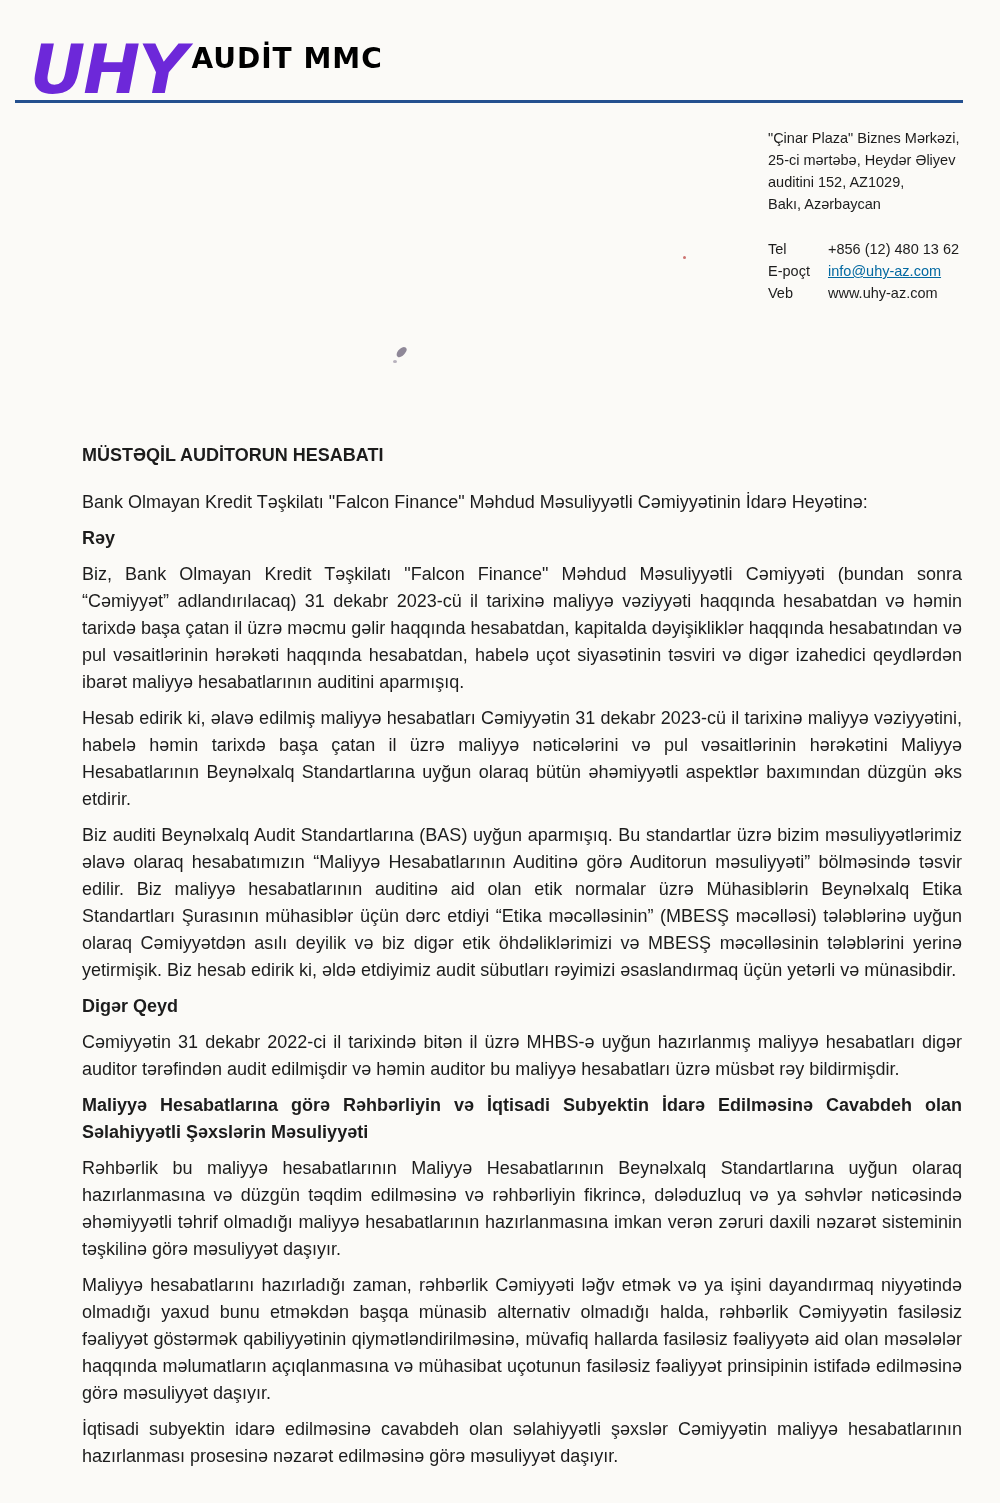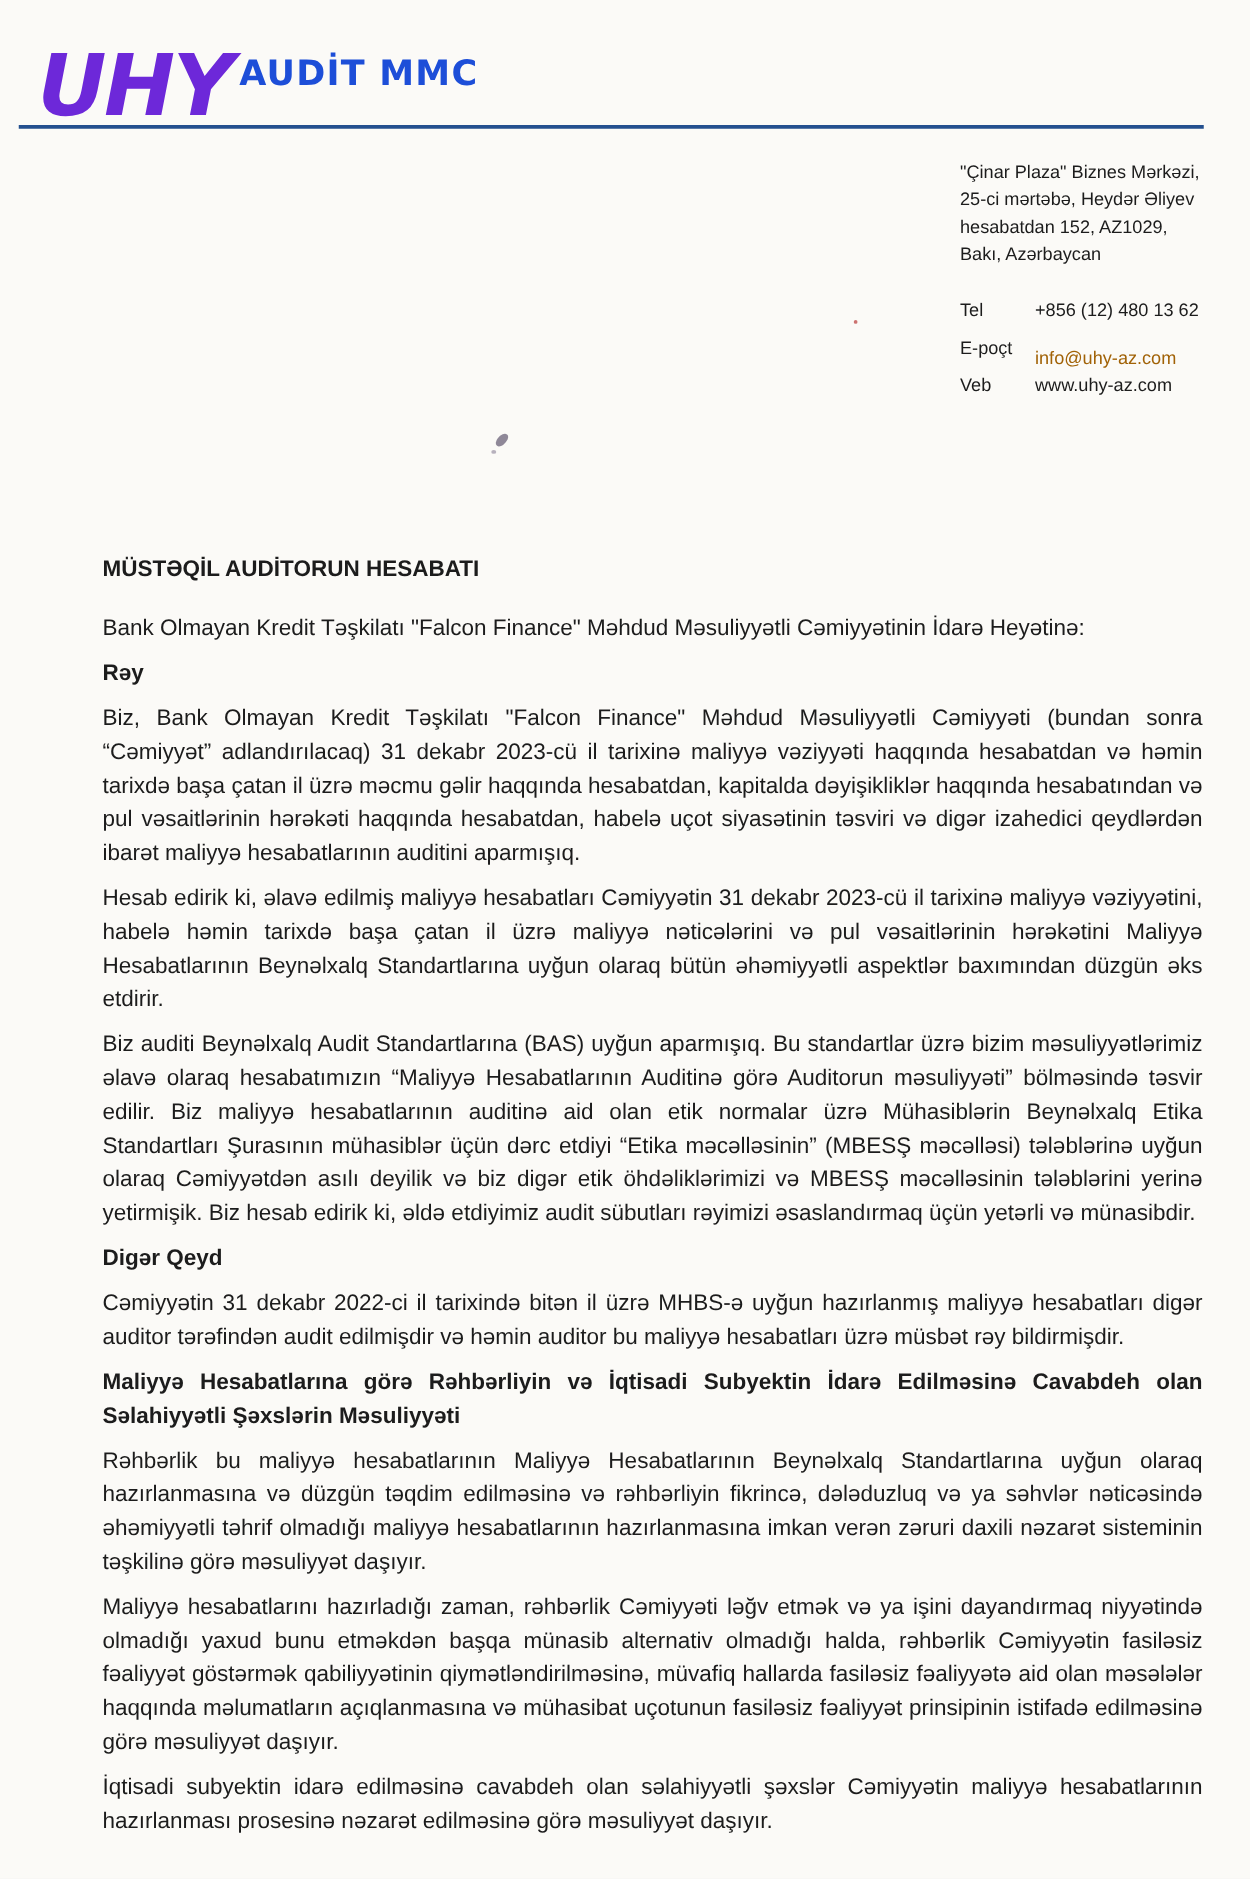--- a/index.html
+++ b/index.html
@@ -31,21 +31,21 @@
     letter-spacing:-2px;
     color:#6d28d9;
     line-height:1;
     display:inline-block;
   }
   .logo-audit{
     font-family:"DejaVu Sans",sans-serif;
     font-size:28px;
     font-weight:700;
     letter-spacing:1px;
-    color:#1d4ed8;
+    color:#000000;
     display:inline-block;
     vertical-align:top;
     margin-top:6px;
     margin-left:6px;
   }
   .header-rule{
     position:absolute;
     left:15px;right:37px;top:100px;
     height:3px;
     background:#24508f;
@@ -58,23 +58,23 @@
     left:768px;top:127px;
     width:215px;
     font-size:14.5px;
     line-height:22px;
     color:#1c1c1c;
   }
   .contact-rows{margin-top:23px;}
   .contact-row{display:flex;line-height:22px;align-items:center;}
   .contact-label{width:60px;flex:0 0 60px;}
   .email-link{
-    color:#a16207;
+    color:#0369a1;
+    text-decoration:underline;
     cursor:pointer;
-    margin-top:16px;
   }
 
   
   .smudge{
     position:absolute;left:398px;top:346px;
     width:7px;height:12px;
     background:#6b6178;
     border-radius:60% 40% 55% 45%;
     transform:rotate(38deg);
     opacity:.75;
@@ -134,21 +134,21 @@
 <div class="page">
 
   <div class="logo">
     <span class="logo-uhy">UHY</span><span class="logo-audit">AUDİT MMC</span>
   </div>
   <div class="header-rule"></div>
 
   <div class="address">
     <div>"Çinar Plaza" Biznes Mərkəzi,</div>
     <div>25-ci mərtəbə, Heydər Əliyev</div>
-    <div>hesabatdan 152, AZ1029,</div>
+    <div>auditini 152, AZ1029,</div>
     <div>Bakı, Azərbaycan</div>
     <div class="contact-rows">
       <div class="contact-row">
         <span class="contact-label">Tel</span>
         <span class="contact-value">+856 (12) 480 13 62</span>
       </div>
       <div class="contact-row">
         <span class="contact-label">E-poçt</span>
         <a class="contact-value email-link">info@uhy-az.com</a>
       </div>

